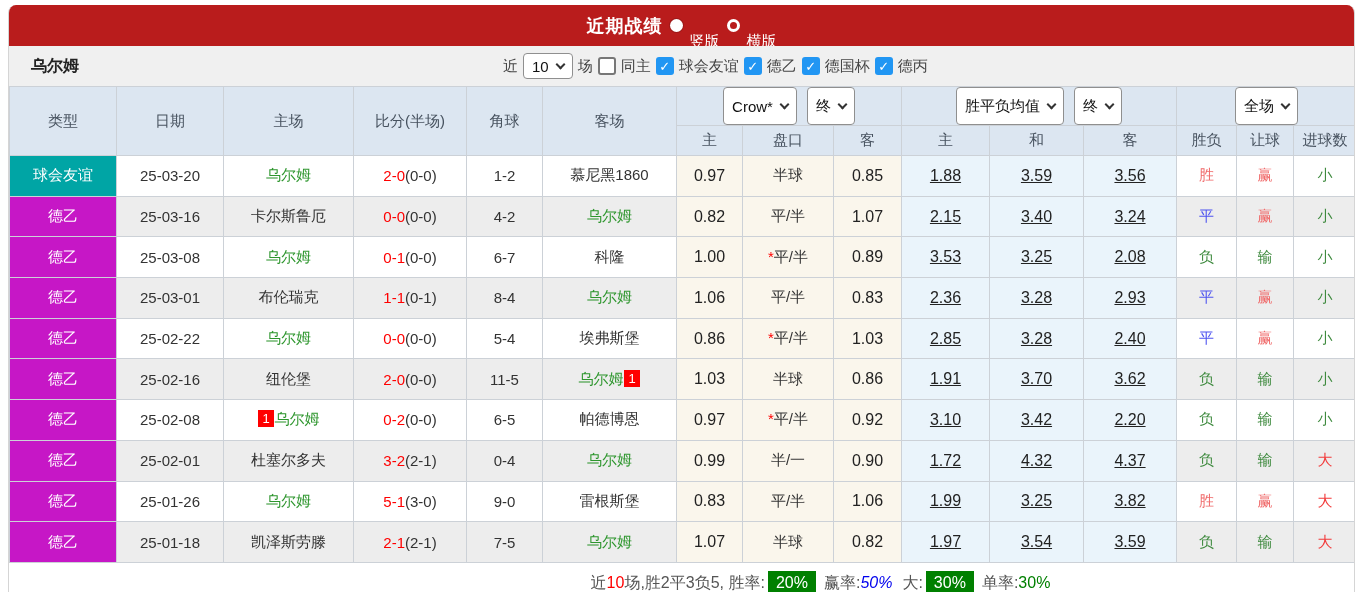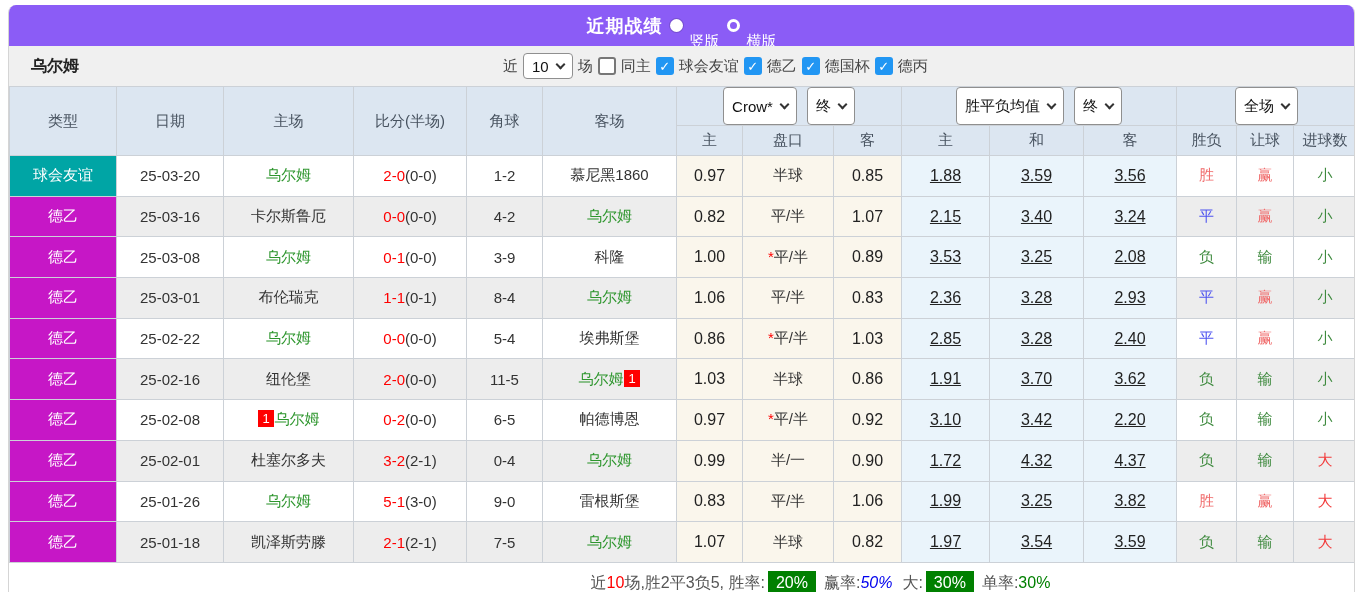--- a/index.html
+++ b/index.html
@@ -2,21 +2,21 @@
 <html><head>
 <meta charset="utf-8">
 <style>
   * { box-sizing: border-box; margin: 0; padding: 0; }
   html,body { width:1363px; height:592px; overflow:hidden; background:#fff;
     font-family:"Liberation Sans","DejaVu Sans",sans-serif; }
   .container { position:relative; margin:5px 8px 0 8px; width:1347px;
     border-radius:8px; overflow:hidden; border:1px solid #d5d5d5; border-top:none; }
 
   
-  .titlebar { height:41px; background:#8b5cf6; display:flex; align-items:center;
+  .titlebar { height:41px; background:#b91c1c; display:flex; align-items:center;
     justify-content:center; gap:7px; color:#fff; }
   .tb-title { font-weight:bold; font-size:18px; letter-spacing:1px; }
   .radio-filled { width:13px; height:13px; border-radius:50%; background:#fff;
     display:inline-block; box-shadow:0 0 0 1px rgba(0,0,0,.15); }
   .radio-ring { width:13px; height:13px; border-radius:50%; border:3px solid #fff;
     display:inline-block; background:transparent; }
   .tb-opt { font-size:15px; cursor:pointer;margin-top:32px; }
 
   
   .filterbar { position:relative; height:40px; background:#f0f0f0;
@@ -231,21 +231,21 @@
   </tr>
         <tr>
     <td class="type-league">德乙</td>
     <td>25-03-08</td>
     <td>
       <span class="team-focus">乌尔姆</span>
     </td>
     <td>
       <span class="ft">0-1</span><span class="ht">(0-0)</span>
     </td>
-    <td>3-9</td>
+    <td>6-7</td>
     <td>
       <span>科隆</span>
     </td>
     <td class="bg-handicap num">1.00</td>
     <td class="bg-handicap">
       <span class="star">*</span><span>平/半</span>
     </td>
     <td class="bg-handicap num">0.89</td>
     <td class="bg-avg num">3.53</td>
     <td class="bg-avg num">3.25</td>

